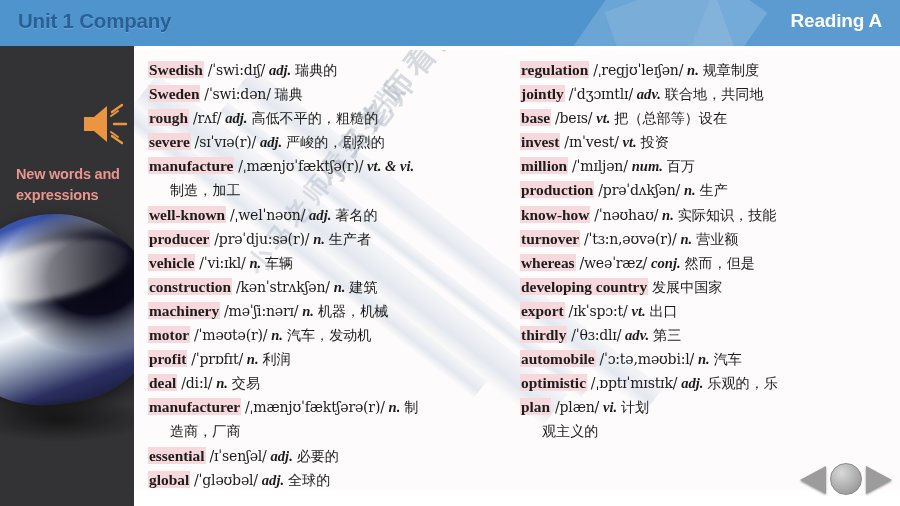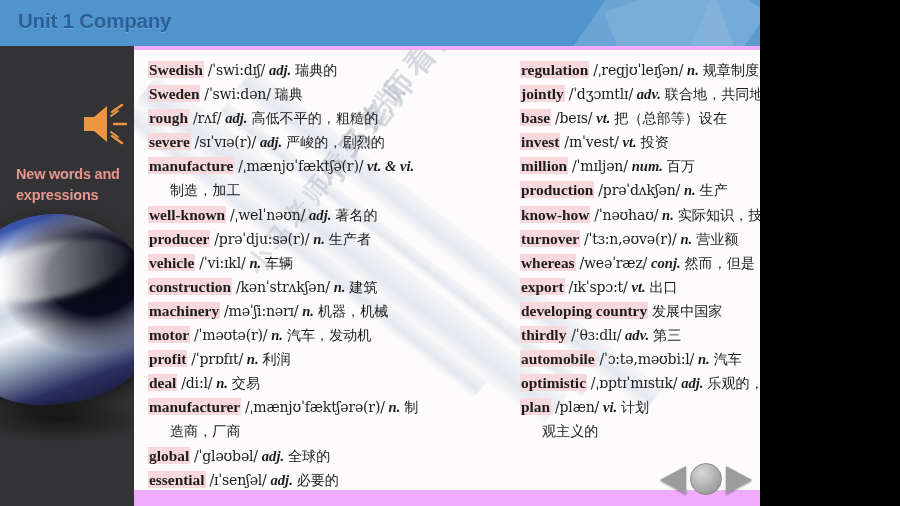--- a/index.html
+++ b/index.html
@@ -8,24 +8,24 @@
     background: #000;
   }
   body {
     width: 900px;
     height: 506px;
     overflow: hidden;
     font-family: "Liberation Sans", sans-serif;
   }
   #slide {
     position: relative;
-    width: 760px;
+    width: 900px;
     height: 506px;
     overflow: hidden;
-    background: #f0abfc;
+    background: #ffffff;
   }
 
   
   #header {
     position: absolute;
     left: 0; top: 0;
     width: 900px; height: 46px;
     background: #4f94cd;
     overflow: hidden;
   }
@@ -278,35 +278,35 @@
         <div class="entry"><span class="hw">well-known</span> <span class="ipa">/ˌwelˈnəʊn/</span> <span class="pos">adj.</span> <span class="cn">著名的</span></div>
         <div class="entry"><span class="hw">producer</span> <span class="ipa">/prəˈdju:sə(r)/</span> <span class="pos">n.</span> <span class="cn">生产者</span></div>
         <div class="entry"><span class="hw">vehicle</span> <span class="ipa">/ˈvi:ɪkl/</span> <span class="pos">n.</span> <span class="cn">车辆</span></div>
         <div class="entry"><span class="hw">construction</span> <span class="ipa">/kənˈstrʌkʃən/</span> <span class="pos">n.</span> <span class="cn">建筑</span></div>
         <div class="entry"><span class="hw">machinery</span> <span class="ipa">/məˈʃi:nərɪ/</span> <span class="pos">n.</span> <span class="cn">机器，机械</span></div>
         <div class="entry"><span class="hw">motor</span> <span class="ipa">/ˈməʊtə(r)/</span> <span class="pos">n.</span> <span class="cn">汽车，发动机</span></div>
         <div class="entry"><span class="hw">profit</span> <span class="ipa">/ˈprɒfɪt/</span> <span class="pos">n.</span> <span class="cn">利润</span></div>
         <div class="entry"><span class="hw">deal</span> <span class="ipa">/di:l/</span> <span class="pos">n.</span> <span class="cn">交易</span></div>
         <div class="entry"><span class="hw">manufacturer</span> <span class="ipa">/ˌmænjʊˈfæktʃərə(r)/</span> <span class="pos">n.</span> <span class="cn">制</span></div>
         <span class="cont">造商，厂商</span>
+        <div class="entry"><span class="hw">essential</span> <span class="ipa">/ɪˈsenʃəl/</span> <span class="pos">adj.</span> <span class="cn">必要的</span></div>
         <div class="entry"><span class="hw">global</span> <span class="ipa">/ˈgləʊbəl/</span> <span class="pos">adj.</span> <span class="cn">全球的</span></div>
-        <div class="entry"><span class="hw">essential</span> <span class="ipa">/ɪˈsenʃəl/</span> <span class="pos">adj.</span> <span class="cn">必要的</span></div>
       </div>
     <div class="col" id="col-right">
         <div class="entry"><span class="hw">regulation</span> <span class="ipa">/ˌregjʊˈleɪʃən/</span> <span class="pos">n.</span> <span class="cn">规章制度</span></div>
         <div class="entry"><span class="hw">jointly</span> <span class="ipa">/ˈdʒɔɪntlɪ/</span> <span class="pos">adv.</span> <span class="cn">联合地，共同地</span></div>
         <div class="entry"><span class="hw">base</span> <span class="ipa">/beɪs/</span> <span class="pos">vt.</span> <span class="cn">把（总部等）设在</span></div>
         <div class="entry"><span class="hw">invest</span> <span class="ipa">/ɪnˈvest/</span> <span class="pos">vt.</span> <span class="cn">投资</span></div>
         <div class="entry"><span class="hw">million</span> <span class="ipa">/ˈmɪljən/</span> <span class="pos">num.</span> <span class="cn">百万</span></div>
         <div class="entry"><span class="hw">production</span> <span class="ipa">/prəˈdʌkʃən/</span> <span class="pos">n.</span> <span class="cn">生产</span></div>
         <div class="entry"><span class="hw">know-how</span> <span class="ipa">/ˈnəʊhaʊ/</span> <span class="pos">n.</span> <span class="cn">实际知识，技能</span></div>
         <div class="entry"><span class="hw">turnover</span> <span class="ipa">/ˈtɜ:n,əʊvə(r)/</span> <span class="pos">n.</span> <span class="cn">营业额</span></div>
         <div class="entry"><span class="hw">whereas</span> <span class="ipa">/weəˈræz/</span> <span class="pos">conj.</span> <span class="cn">然而，但是</span></div>
+        <div class="entry"><span class="hw">developing country</span> <span class="cn">发展中国家</span></div>
         <div class="entry"><span class="hw">export</span> <span class="ipa">/ɪkˈspɔ:t/</span> <span class="pos">vt.</span> <span class="cn">出口</span></div>
-        <div class="entry"><span class="hw">developing country</span> <span class="cn">发展中国家</span></div>
         <div class="entry"><span class="hw">thirdly</span> <span class="ipa">/ˈθɜ:dlɪ/</span> <span class="pos">adv.</span> <span class="cn">第三</span></div>
         <div class="entry"><span class="hw">automobile</span> <span class="ipa">/ˈɔ:tə,məʊbi:l/</span> <span class="pos">n.</span> <span class="cn">汽车</span></div>
         <div class="entry"><span class="hw">optimistic</span> <span class="ipa">/ˌɒptɪˈmɪstɪk/</span> <span class="pos">adj.</span> <span class="cn">乐观的，乐</span></div>
         <div class="entry"><span class="hw">plan</span> <span class="ipa">/plæn/</span> <span class="pos">vi.</span> <span class="cn">计划</span></div>
         <span class="cont">观主义的</span>
       </div>
   </div>
 
   <div id="nav">
     <div class="nav-tri" id="nav-prev"></div>

